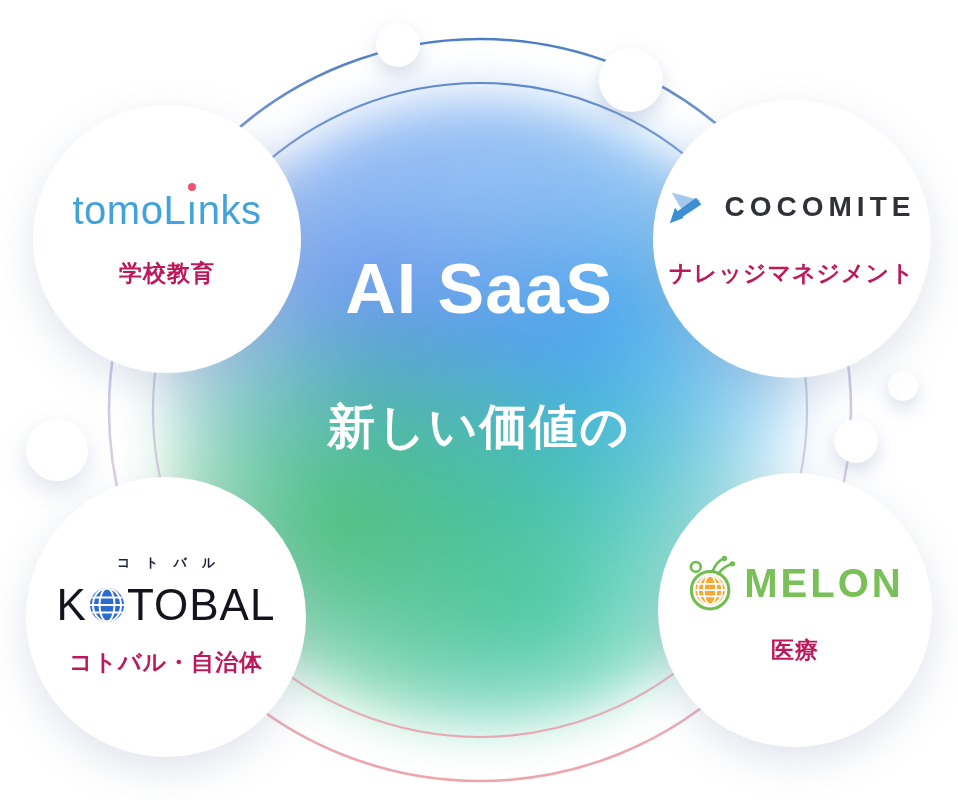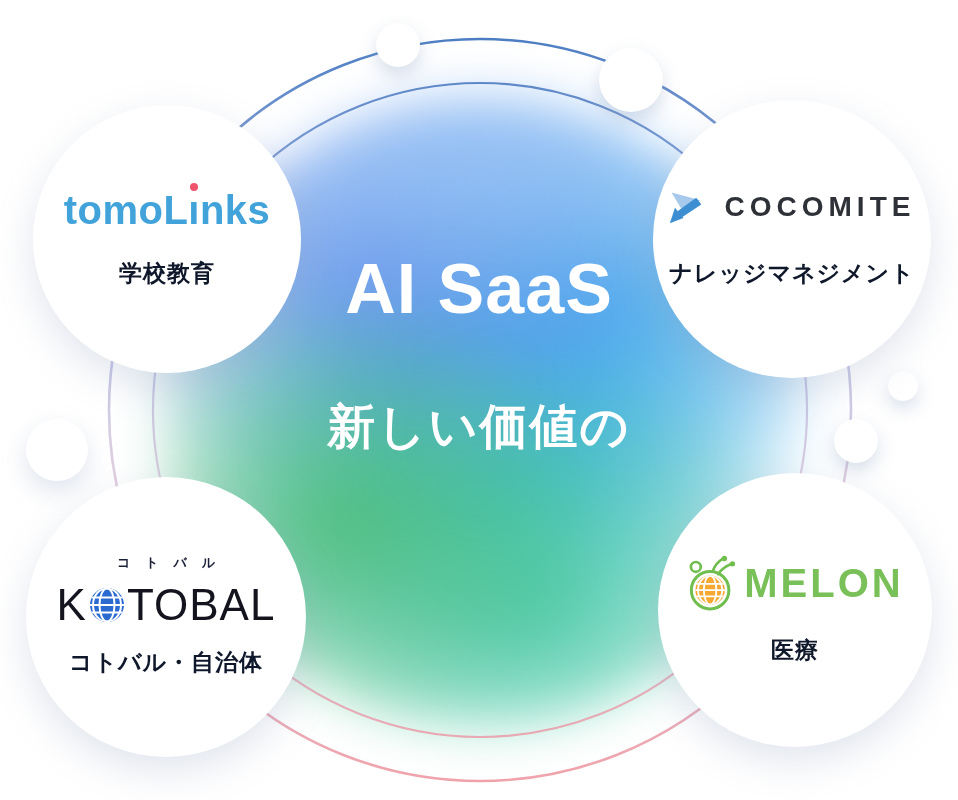--- a/index.html
+++ b/index.html
@@ -51,26 +51,26 @@
     position:absolute;background:#ffffff;border-radius:50%;
     display:flex;flex-direction:column;align-items:center;justify-content:center;
     box-shadow:0 14px 38px rgba(128,148,178,0.24);
     z-index:4;
   }
   .card-tomolinks{left:33px;top:105px;width:268px;height:268px;gap:28px;}
   .card-cocomite{left:653px;top:100px;width:278px;height:278px;gap:34px;}
   .card-kotobal{left:26px;top:477px;width:280px;height:280px;gap:20px;}
   .card-melon{left:658px;top:473px;width:274px;height:274px;gap:24px;}
   .category{
-    font-size:23px;font-weight:700;color:#0f172a;letter-spacing:1px;white-space:nowrap;
+    font-size:23px;font-weight:700;color:#be185d;letter-spacing:1px;white-space:nowrap;
   }
   
   .tomolinks-logo{
     display:flex;align-items:baseline;color:#41A3DA;
-    font-size:40px;font-weight:700;letter-spacing:0.5px;line-height:1;
+    font-size:40px;font-weight:400;letter-spacing:0.5px;line-height:1;
   }
   .tl-i{position:relative;display:inline-block;}
   .tl-i .red-dot{
     position:absolute;left:50%;top:-7px;transform:translateX(-50%);
     width:8px;height:8px;border-radius:50%;background:#F0536E;
   }
   
   .cocomite-logo{display:flex;align-items:center;gap:22px;}
   .cocomite-word{
     font-size:28px;font-weight:800;letter-spacing:5px;color:#2E3138;line-height:1;

